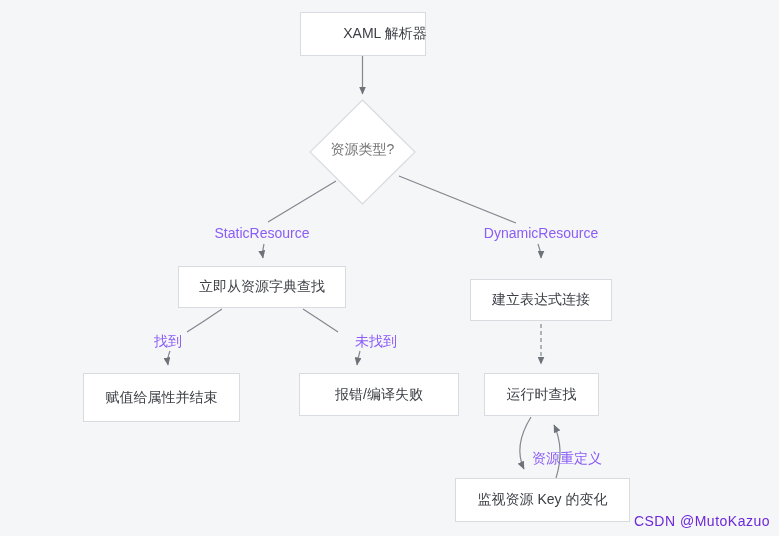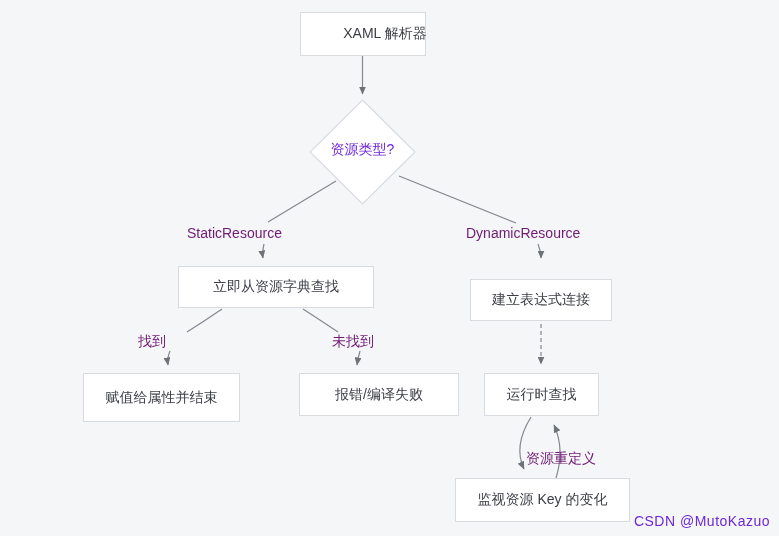--- a/index.html
+++ b/index.html
@@ -27,53 +27,54 @@
     font-size: 14px;
     display: flex;
     align-items: center;
     justify-content: center;
     box-sizing: border-box;
     text-align: center;
     white-space: nowrap;
   }
   .edge-label {
     position: absolute;
-    color: #701a75;
+    color: #8b5cf6;
     font-size: 14px;
+    text-align: center;
     white-space: nowrap;
   }
   .diamond-text {
     position: absolute;
     left: 310px; top: 141px;
     width: 105px;
-    color: #6d28d9;
+    color: #737373;
     font-size: 14px;
     text-align: center;
     white-space: nowrap;
   }
   .watermark {
     position: absolute;
     right: 9px; bottom: 7px;
     color: #6d28d9;
     font-size: 14px;
     letter-spacing: 0.5px;
     white-space: nowrap;
   }
   
   .n-parser     { left: 300px; top: 12px;  width: 126px; height: 44px; padding-left: 44px; }
-  .n-immediate  { left: 178px; top: 266px; width: 196px; height: 42px; }
+  .n-immediate  { left: 178px; top: 266px; width: 168px; height: 42px; }
   .n-expression { left: 470px; top: 266px; width: 142px; height: 42px; margin-top: 13px; }
   .n-assign     { left: 83px;  top: 373px; width: 157px; height: 49px; }
   .n-error      { left: 299px; top: 373px; width: 160px; height: 43px; }
   .n-runtime    { left: 484px; top: 373px; width: 115px; height: 43px; }
   .n-monitor    { left: 455px; top: 478px; width: 175px; height: 44px; }
   .l-static     { left: 187px; top: 225px; width: 150px; }
   .l-dynamic    { left: 466px; top: 225px; width: 150px; }
   .l-found      { left: 138px; top: 333px; width: 60px; }
-  .l-notfound   { left: 332px; top: 333px; width: 60px; }
+  .l-notfound   { left: 346px; top: 333px; width: 60px; }
   .l-redefine   { left: 526px; top: 438px; width: 82px; margin-top: 12px; }
 </style>
 </head>
 <body>
 
 <div class="canvas">
 
   <svg class="connector-layer" viewBox="0 0 779 536" xmlns="http://www.w3.org/2000/svg">
     <defs>
       <marker id="arrow" markerWidth="9" markerHeight="7" refX="7.5" refY="3.5" orient="auto" markerUnits="userSpaceOnUse">

